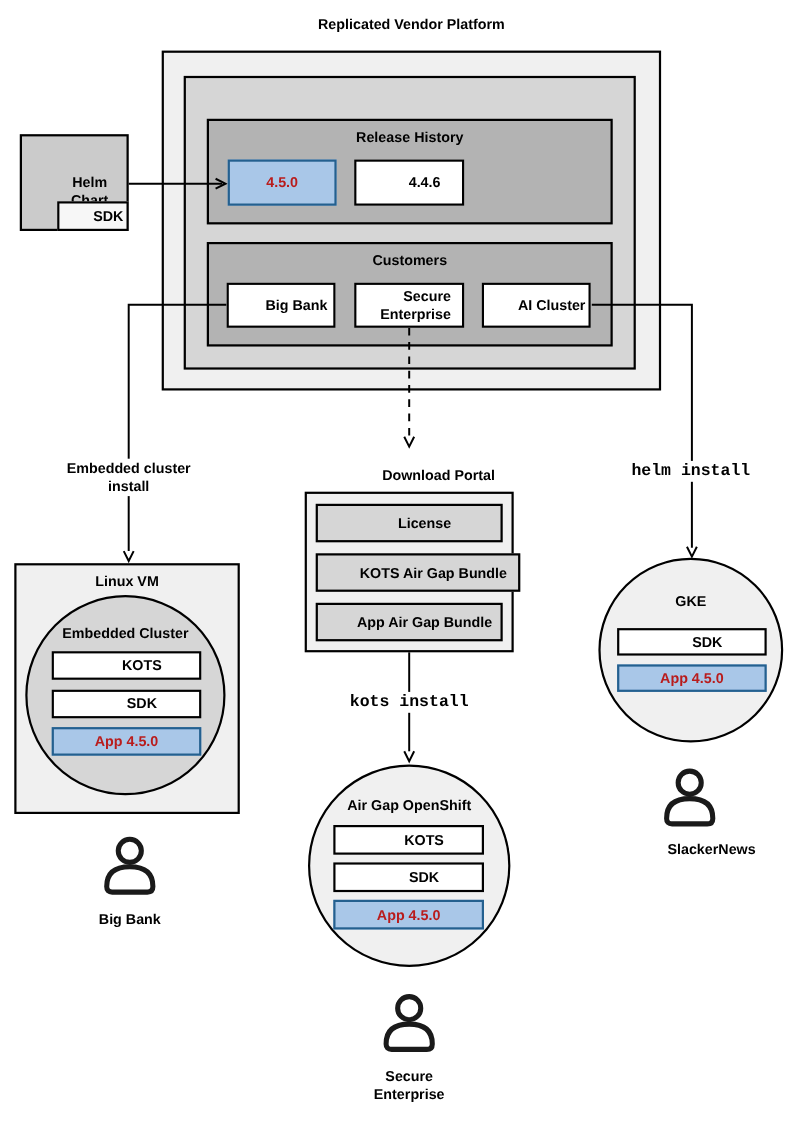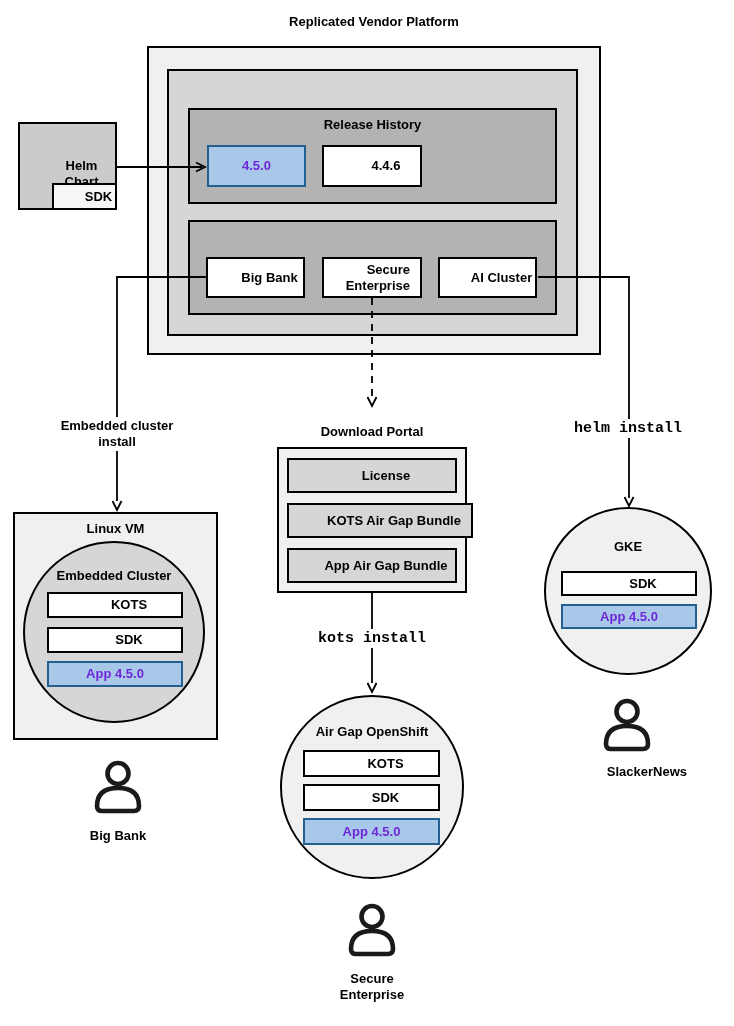--- a/index.html
+++ b/index.html
@@ -9,48 +9,49 @@
   }
   .abs{position:absolute;box-sizing:border-box;}
   .box{border:2px solid #000;padding-left:28px;}
   .lbl{font-weight:bold;font-size:13px;line-height:1.22;text-align:center;}
   .ctr{display:flex;align-items:center;justify-content:center;text-align:center;}
   .z1{z-index:1}.z2{z-index:2}.z3{z-index:3}
   .fill-lightest{background:#f0f0f0;}
   .fill-mid{background:#d6d6d6;}
   .fill-dark{background:#b3b3b3;}
   .fill-white{background:#ffffff;text-align:right;}
-  .blue{background:#a9c7e8;border:2px solid #24608f;color:#6d28d9;}
+  .blue{background:#a9c7e8;border:2px solid #24608f;color:#b91c1c;}
   .circle{border:2px solid #000;border-radius:50%;}
   .mono{font-family:"Liberation Mono",monospace;font-weight:bold;font-size:15px;}
   .edge-label{background:#ffffff;padding:1px 2px;}
   svg.connectors{position:absolute;left:0;top:0;pointer-events:none;}
   .person svg{display:block;}
 </style>
 </head>
 <body>
 
 <div id="canvas">
 
   <div class="abs lbl z1" style="left:147px;top:14px;width:454px;">Replicated Vendor Platform</div>
 
   <div class="abs box fill-lightest z1" style="left:147px;top:46px;width:454px;height:309px;"></div>
   <div class="abs box fill-mid z1" style="left:167px;top:69px;width:411px;height:267px;"></div>
 
   <div class="abs box fill-dark z1" style="left:188px;top:108px;width:369px;height:96px;"></div>
   <div class="abs lbl z1" style="left:188px;top:117px;width:369px;">Release History</div>
 
   <div class="abs box fill-dark z1" style="left:188px;top:220px;width:369px;height:95px;"></div>
+  <div class="abs lbl z1" style="left:188px;top:229px;width:369px;">Customers</div>
 
   <div class="abs box z1" style="left:18px;top:122px;width:99px;height:88px;background:#cbcbcb;">
     <div class="lbl" style="margin-top:34px;">Helm Chart</div>
   </div>
   <div class="abs box ctr lbl z3" style="left:52px;top:183px;width:65px;height:27px;background:#f7f7f7;">SDK</div>
 
-  <div class="abs lbl z3 edge-label" style="left:292px;top:423px;width:160px;">Download Portal</div>
+  <div class="abs lbl z3 edge-label" style="left:292px;top:423px;width:160px;text-align:right;">Download Portal</div>
   <div class="abs box fill-lightest z1" style="left:277px;top:447px;width:190px;height:146px;"></div>
   <div class="abs box fill-mid ctr lbl z3" style="left:287px;top:458px;width:170px;height:35px;">License</div>
   <div class="abs box fill-mid ctr lbl z3" style="left:287px;top:503px;width:186px;height:35px;">KOTS Air Gap Bundle</div>
   <div class="abs box fill-mid ctr lbl z3" style="left:287px;top:548px;width:170px;height:35px;">App Air Gap Bundle</div>
 
   <div class="abs box fill-lightest z1" style="left:13px;top:512px;width:205px;height:228px;"></div>
   <div class="abs lbl z1" style="left:13px;top:521px;width:205px;">Linux VM</div>
   <div class="abs circle fill-mid z1" style="left:23px;top:541px;width:182px;height:182px;"></div>
   <div class="abs lbl z1" style="left:23px;top:568px;width:182px;">Embedded Cluster</div>
   <div class="abs box fill-white ctr lbl z3" style="left:47px;top:592px;width:136px;height:26px;">KOTS</div>

